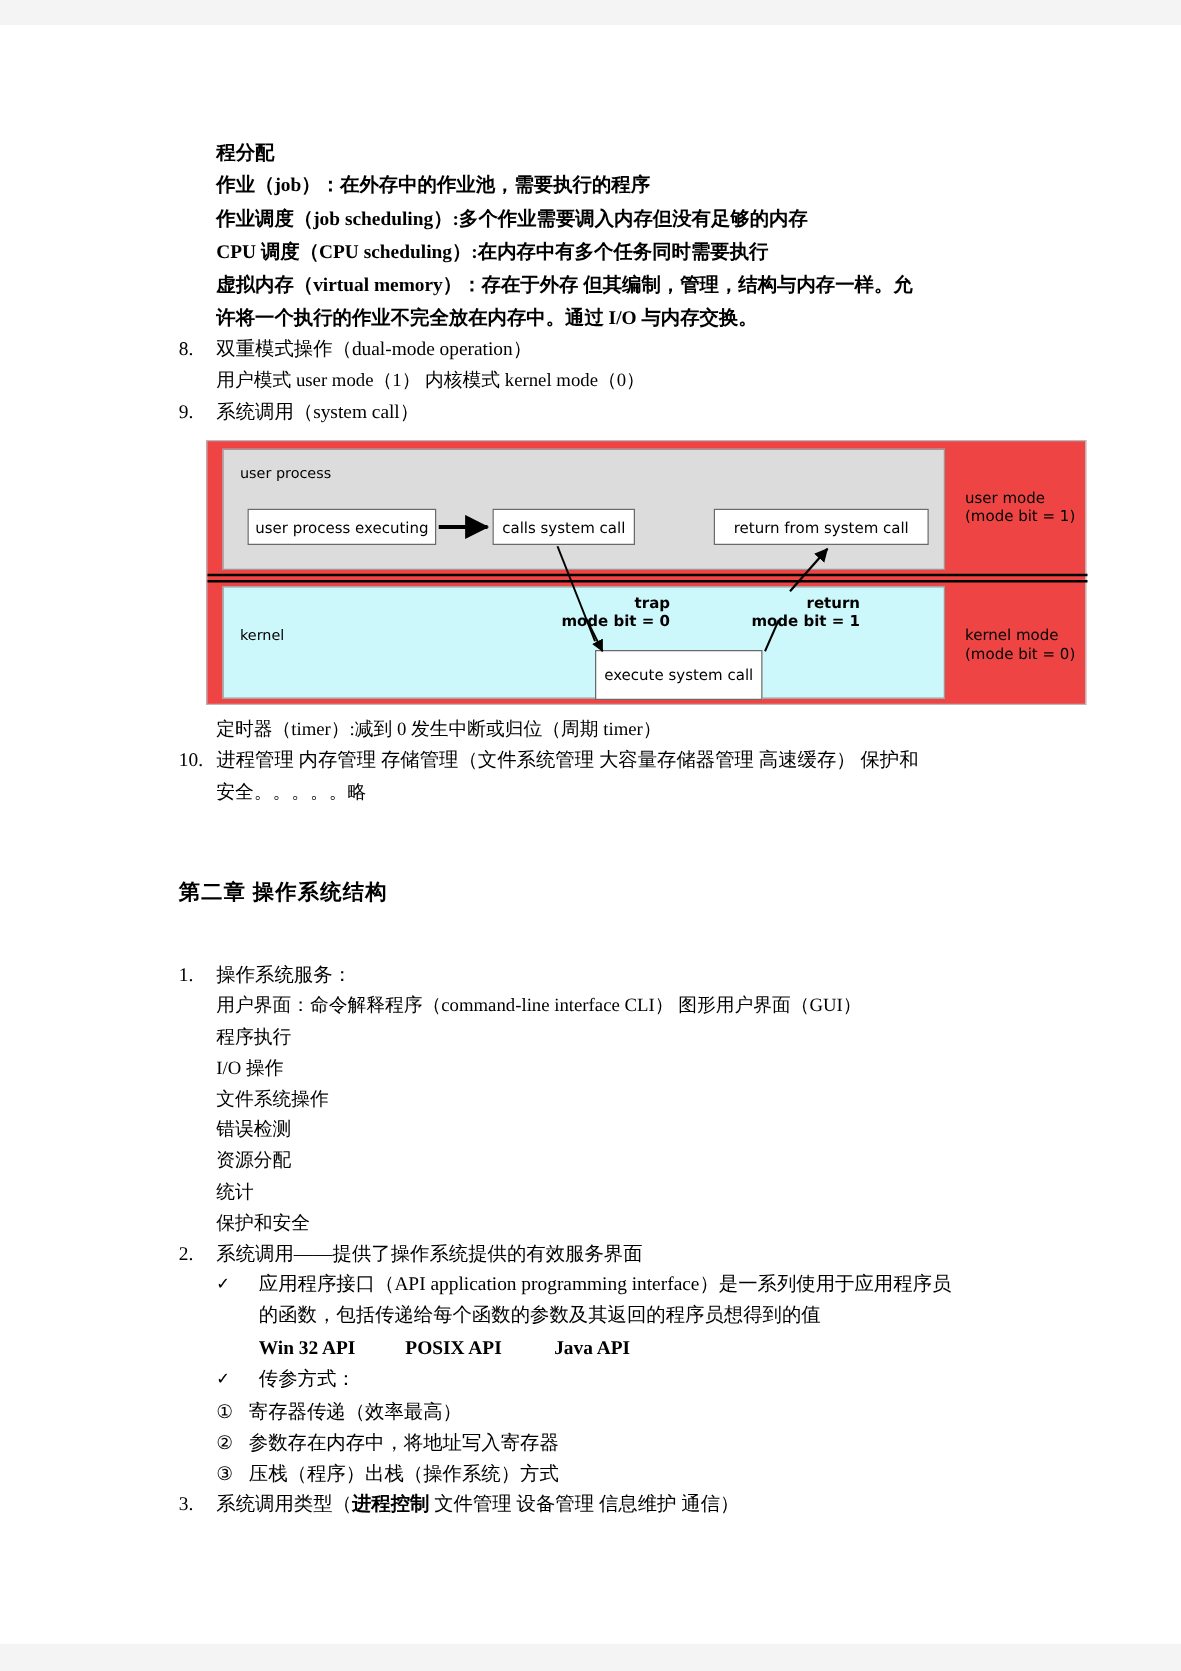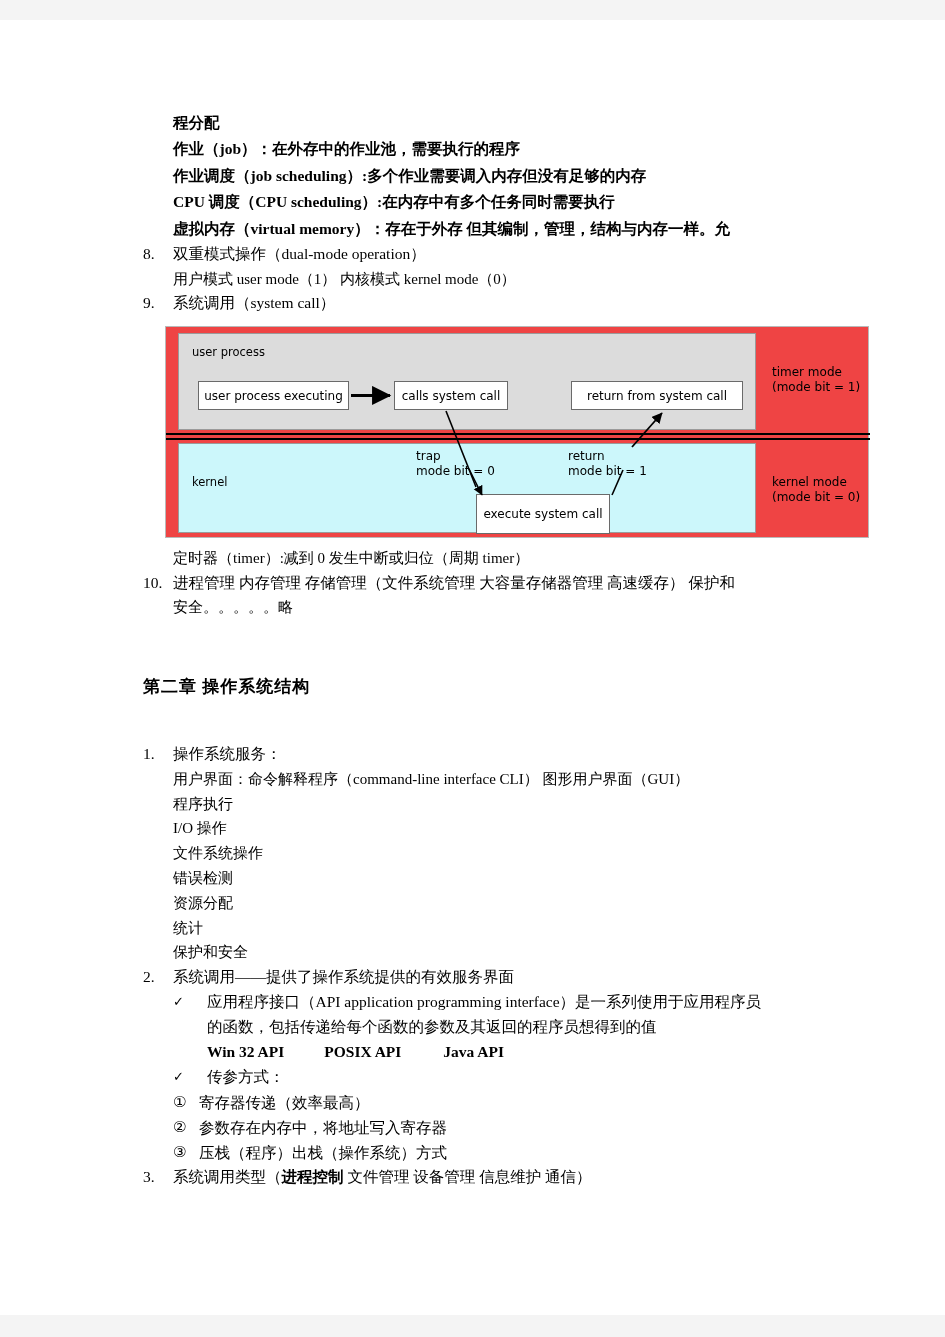--- a/index.html
+++ b/index.html
@@ -182,23 +182,24 @@
     position: absolute;
     font-size: 12px;
     line-height: 15px;
     color: #000;
     white-space: nowrap;
   }
   .fig-anno {
     position: absolute;
     font-size: 12px;
     line-height: 15px;
-    text-align: left;
+    text-align: right;
     color: #000;
     white-space: nowrap;
+    font-weight: bold;
   }
   .fig-svg {
     position: absolute;
     left: 0;
     top: 0;
     width: 704px;
     height: 212px;
     pointer-events: none;
   }
 </style>
@@ -207,20 +208,21 @@
 
 <div class="page">
   <div class="content">
 
     <div class="lead-block">
       <div class="hang">程分配</div>
       <div class="hang">作业（job）：在外存中的作业池，需要执行的程序</div>
       <div class="hang">作业调度（job scheduling）:多个作业需要调入内存但没有足够的内存</div>
       <div class="hang">CPU 调度（CPU scheduling）:在内存中有多个任务同时需要执行</div>
       <div class="hang">虚拟内存（virtual memory）：存在于外存 但其编制，管理，结构与内存一样。允</div>
+      <div class="hang">许将一个执行的作业不完全放在内存中。通过 I/O 与内存交换。</div>
     </div>
 
     <div class="row">
       <div class="marker">8.</div>
       <div class="body-txt">双重模式操作（dual-mode operation）</div>
     </div>
     <div class="subline">用户模式 user mode（1） 内核模式 kernel mode（0）</div>
 
     <div class="row">
       <div class="marker">9.</div>
@@ -246,21 +248,21 @@
       <div class="fig-anno" style="left:250px; top:122px; width:120px;">
         <div>trap</div>
         <div>mode bit = 0</div>
       </div>
       <div class="fig-anno" style="left:402px; top:122px; width:120px;">
         <div>return</div>
         <div>mode bit = 1</div>
       </div>
 
       <div class="side-label" style="left:606px; top:38px;">
-        <div>timer mode</div>
+        <div>user mode</div>
         <div>(mode bit = 1)</div>
       </div>
       <div class="side-label" style="left:606px; top:148px;">
         <div>kernel mode</div>
         <div>(mode bit = 0)</div>
       </div>
 
       <svg class="fig-svg" viewBox="0 0 704 212">
         <defs>
           <marker id="ah" markerWidth="7" markerHeight="7" refX="5.6" refY="3" orient="auto">

